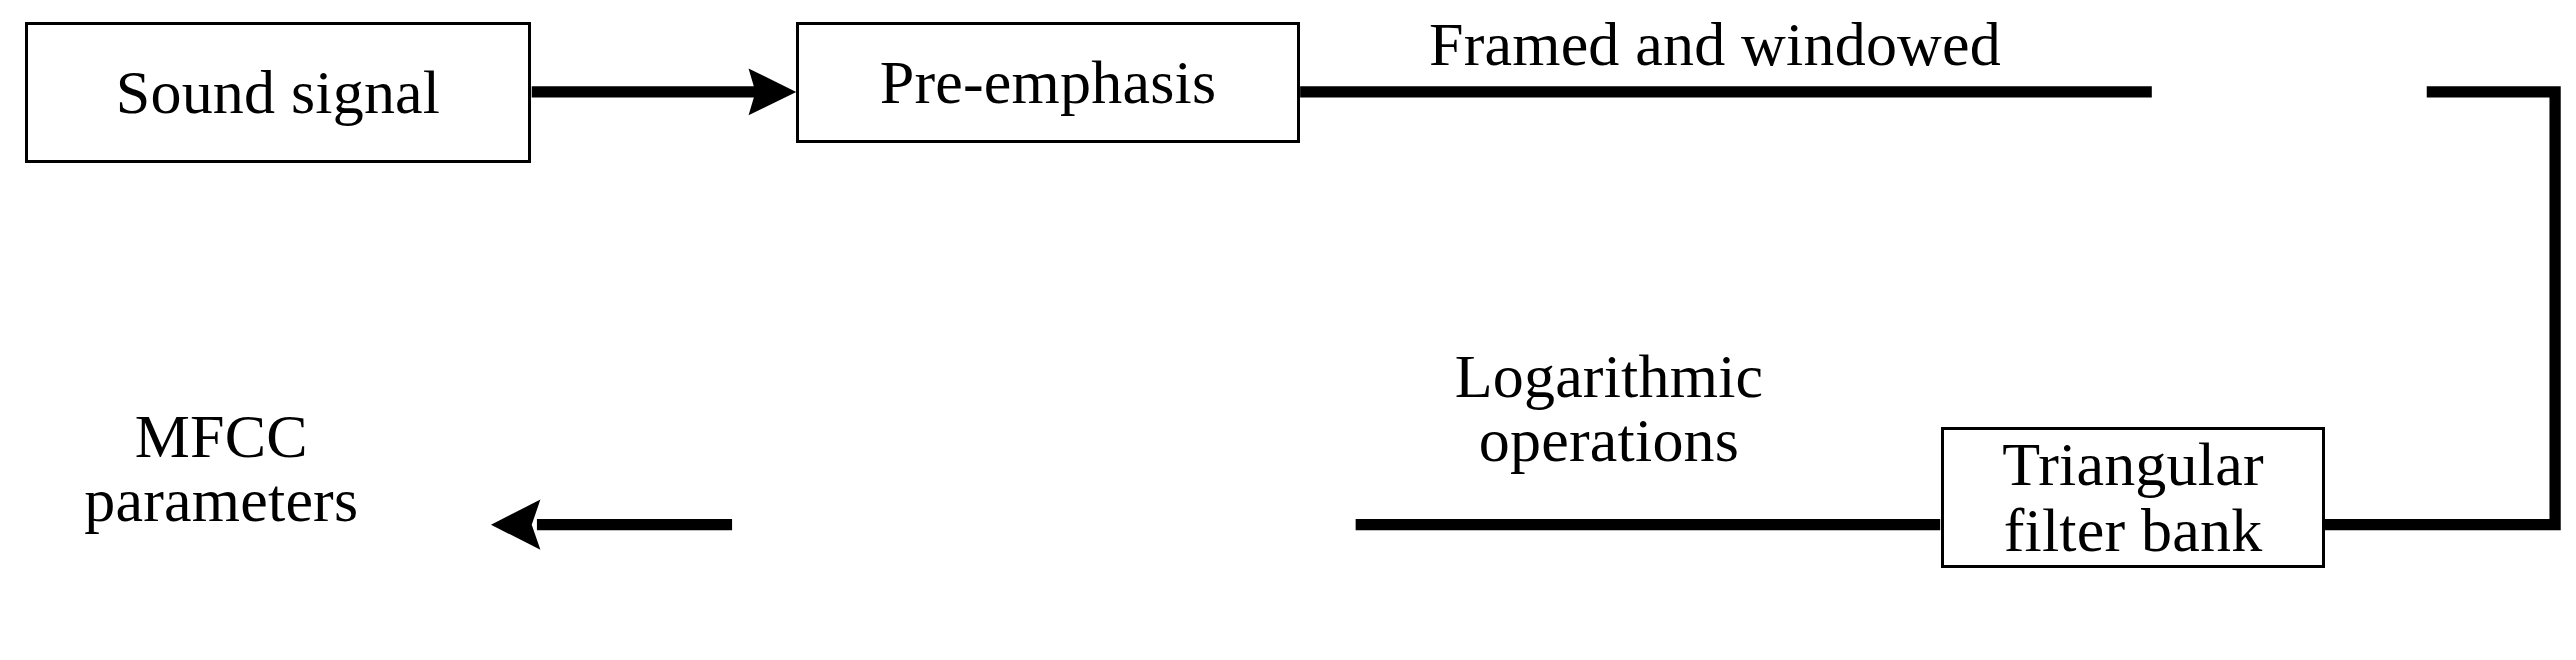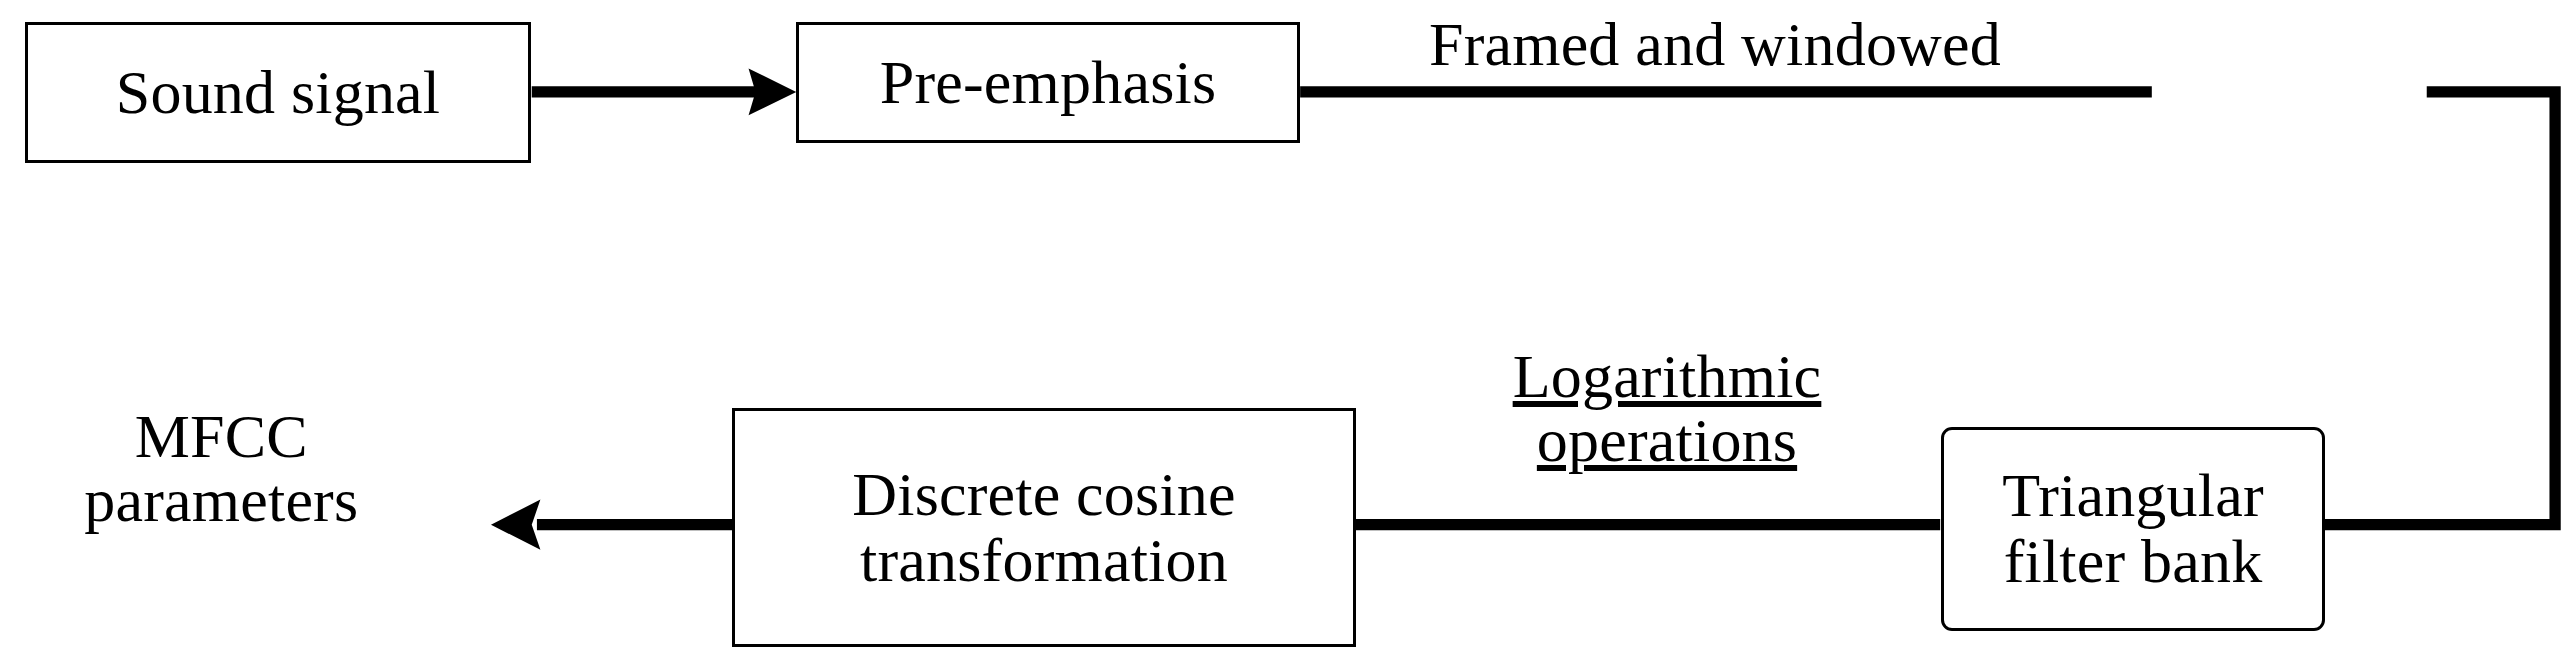--- a/index.html
+++ b/index.html
@@ -55,40 +55,39 @@
   }
   #node-fft {
     left: 2152px; top: 22px; width: 275px;  height: 143px;
     font-size: 62px;
   }
   #node-dct {
     left: 732px; top: 408px; width: 624px;  height: 239px;
     font-size: 62px;
   }
   #node-triangular-filter-bank {
-    left: 1941px; top: 427px; width: 384px; height: 204px;
+    left: 1941px; top: 427px; width: 384px; height: 141px;
     font-size: 62px;
-    border-radius: 11px;
   }
   
   .edge-label {
     position: absolute;
     text-align: center;
     line-height: 1.04;
     white-space: pre-line;
     font-size: 62px;
     letter-spacing: 0.2px;
     z-index: 4;
     background: transparent;
   }
   #label-framed-windowed {
     left: 1316px;  top: 12px;   width: 798px;
   }
   #label-logarithmic-operations {
-    left: 1411px;  top: 344px;  width: 512px; text-decoration: underline;
+    left: 1353px;  top: 344px;  width: 512px;
   }
   #text-mfcc-parameters {
     left: -8.7px;   top: 404px;  width: 460px;
   }
 </style>
 </head>
 <body>
 
 <div id="diagram-root">
 
@@ -119,24 +118,20 @@
 
   <div class="node" id="node-sound-signal">
     <span class="node-label">Sound signal</span>
   </div>
 
   <div class="node" id="node-pre-emphasis">
     <span class="node-label">Pre-emphasis</span>
   </div>
 
 
-  <div class="node" id="node-dct">
-    <span class="node-label">Discrete cosine
-transformation</span>
-  </div>
 
   <div class="node" id="node-triangular-filter-bank">
     <span class="node-label">Triangular
 filter bank</span>
   </div>
 
   <div class="edge-label" id="label-framed-windowed">Framed and windowed</div>
 
   <div class="edge-label" id="label-logarithmic-operations">Logarithmic
 operations</div>

